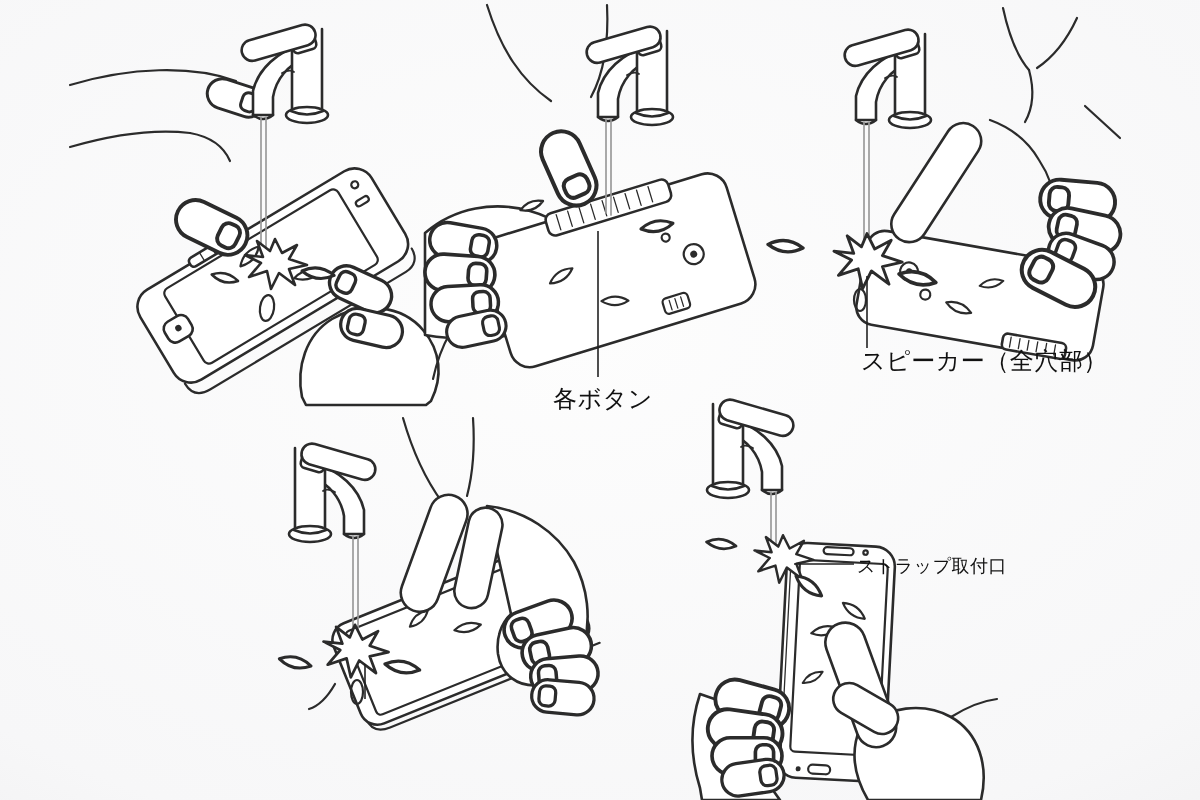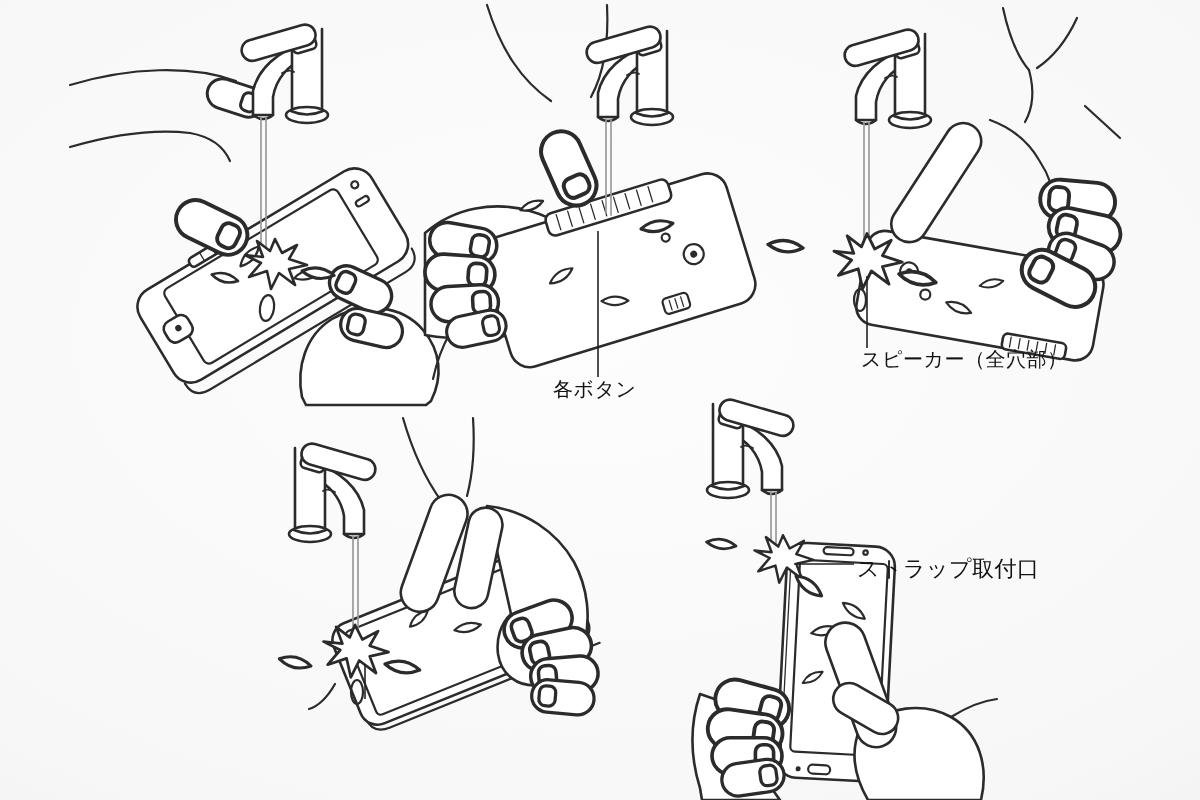--- a/index.html
+++ b/index.html
@@ -9,22 +9,22 @@
     font-family:"DejaVu Sans","Liberation Sans",sans-serif;
   }
   svg.panel{position:absolute;overflow:visible;}
   .defs{position:absolute;width:0;height:0;overflow:hidden;}
   .ln{fill:#ffffff;stroke:#2b2b2b;stroke-width:2.6;stroke-linejoin:round;stroke-linecap:round;}
   .ln2{fill:none;stroke:#2b2b2b;stroke-width:2.2;stroke-linejoin:round;stroke-linecap:round;}
   .thin{fill:none;stroke:#2b2b2b;stroke-width:1.3;stroke-linecap:round;}
   .water{fill:none;stroke:#9b9b9b;stroke-width:1.7;stroke-linecap:round;}
   .leader{fill:none;stroke:#222222;stroke-width:1.6;}
   .dot{fill:#2b2b2b;stroke:none;}
-  .lbl{position:absolute;color:#111;font-size:20px;line-height:1.15;white-space:nowrap;letter-spacing:0.5px;}
-  .lbl.sm{font-size:22px;text-align:right;}
+  .lbl{position:absolute;color:#111;font-size:24px;line-height:1.15;white-space:nowrap;letter-spacing:0.5px;}
+  .lbl.sm{font-size:18px;text-align:right;}
 </style>
 </head>
 <body>
 
 <div class="canvas">
 
   <svg class="defs" aria-hidden="true">
     <defs>
       <g id="faucet">
         <path d="M72,30 C48,36 28,54 23,76 L23,100 L43,100 L43,82 C46,64 58,50 74,44 Z"></path>
@@ -232,17 +232,17 @@
     </g>
     <g>
       <path class="water" d="M83,96 L83,156 M88,96 L88,158"></path>
     </g>
     <use href="#leaf" class="ln" transform="translate(48,150) rotate(190) scale(1.1)"></use>
     <use href="#splash" class="ln" transform="translate(95,162) scale(0.95)"></use>
     <use href="#leaf" class="ln" transform="translate(108,180) rotate(40) scale(1.2)"></use>
     <path class="leader" d="M106,168 L166,168"></path>
   </svg>
 
-  <div class="lbl" style="left:553px;top:378px">各ボタン</div>
+  <div class="lbl" style="left:553px;top:386px">各ボタン</div>
   <div class="lbl" style="left:861px;top:348px">スピーカー（全穴部）</div>
   <div class="lbl sm" style="left:857px;top:556px">ストラップ取付口</div>
 
 </div>
 
 </body></html>

